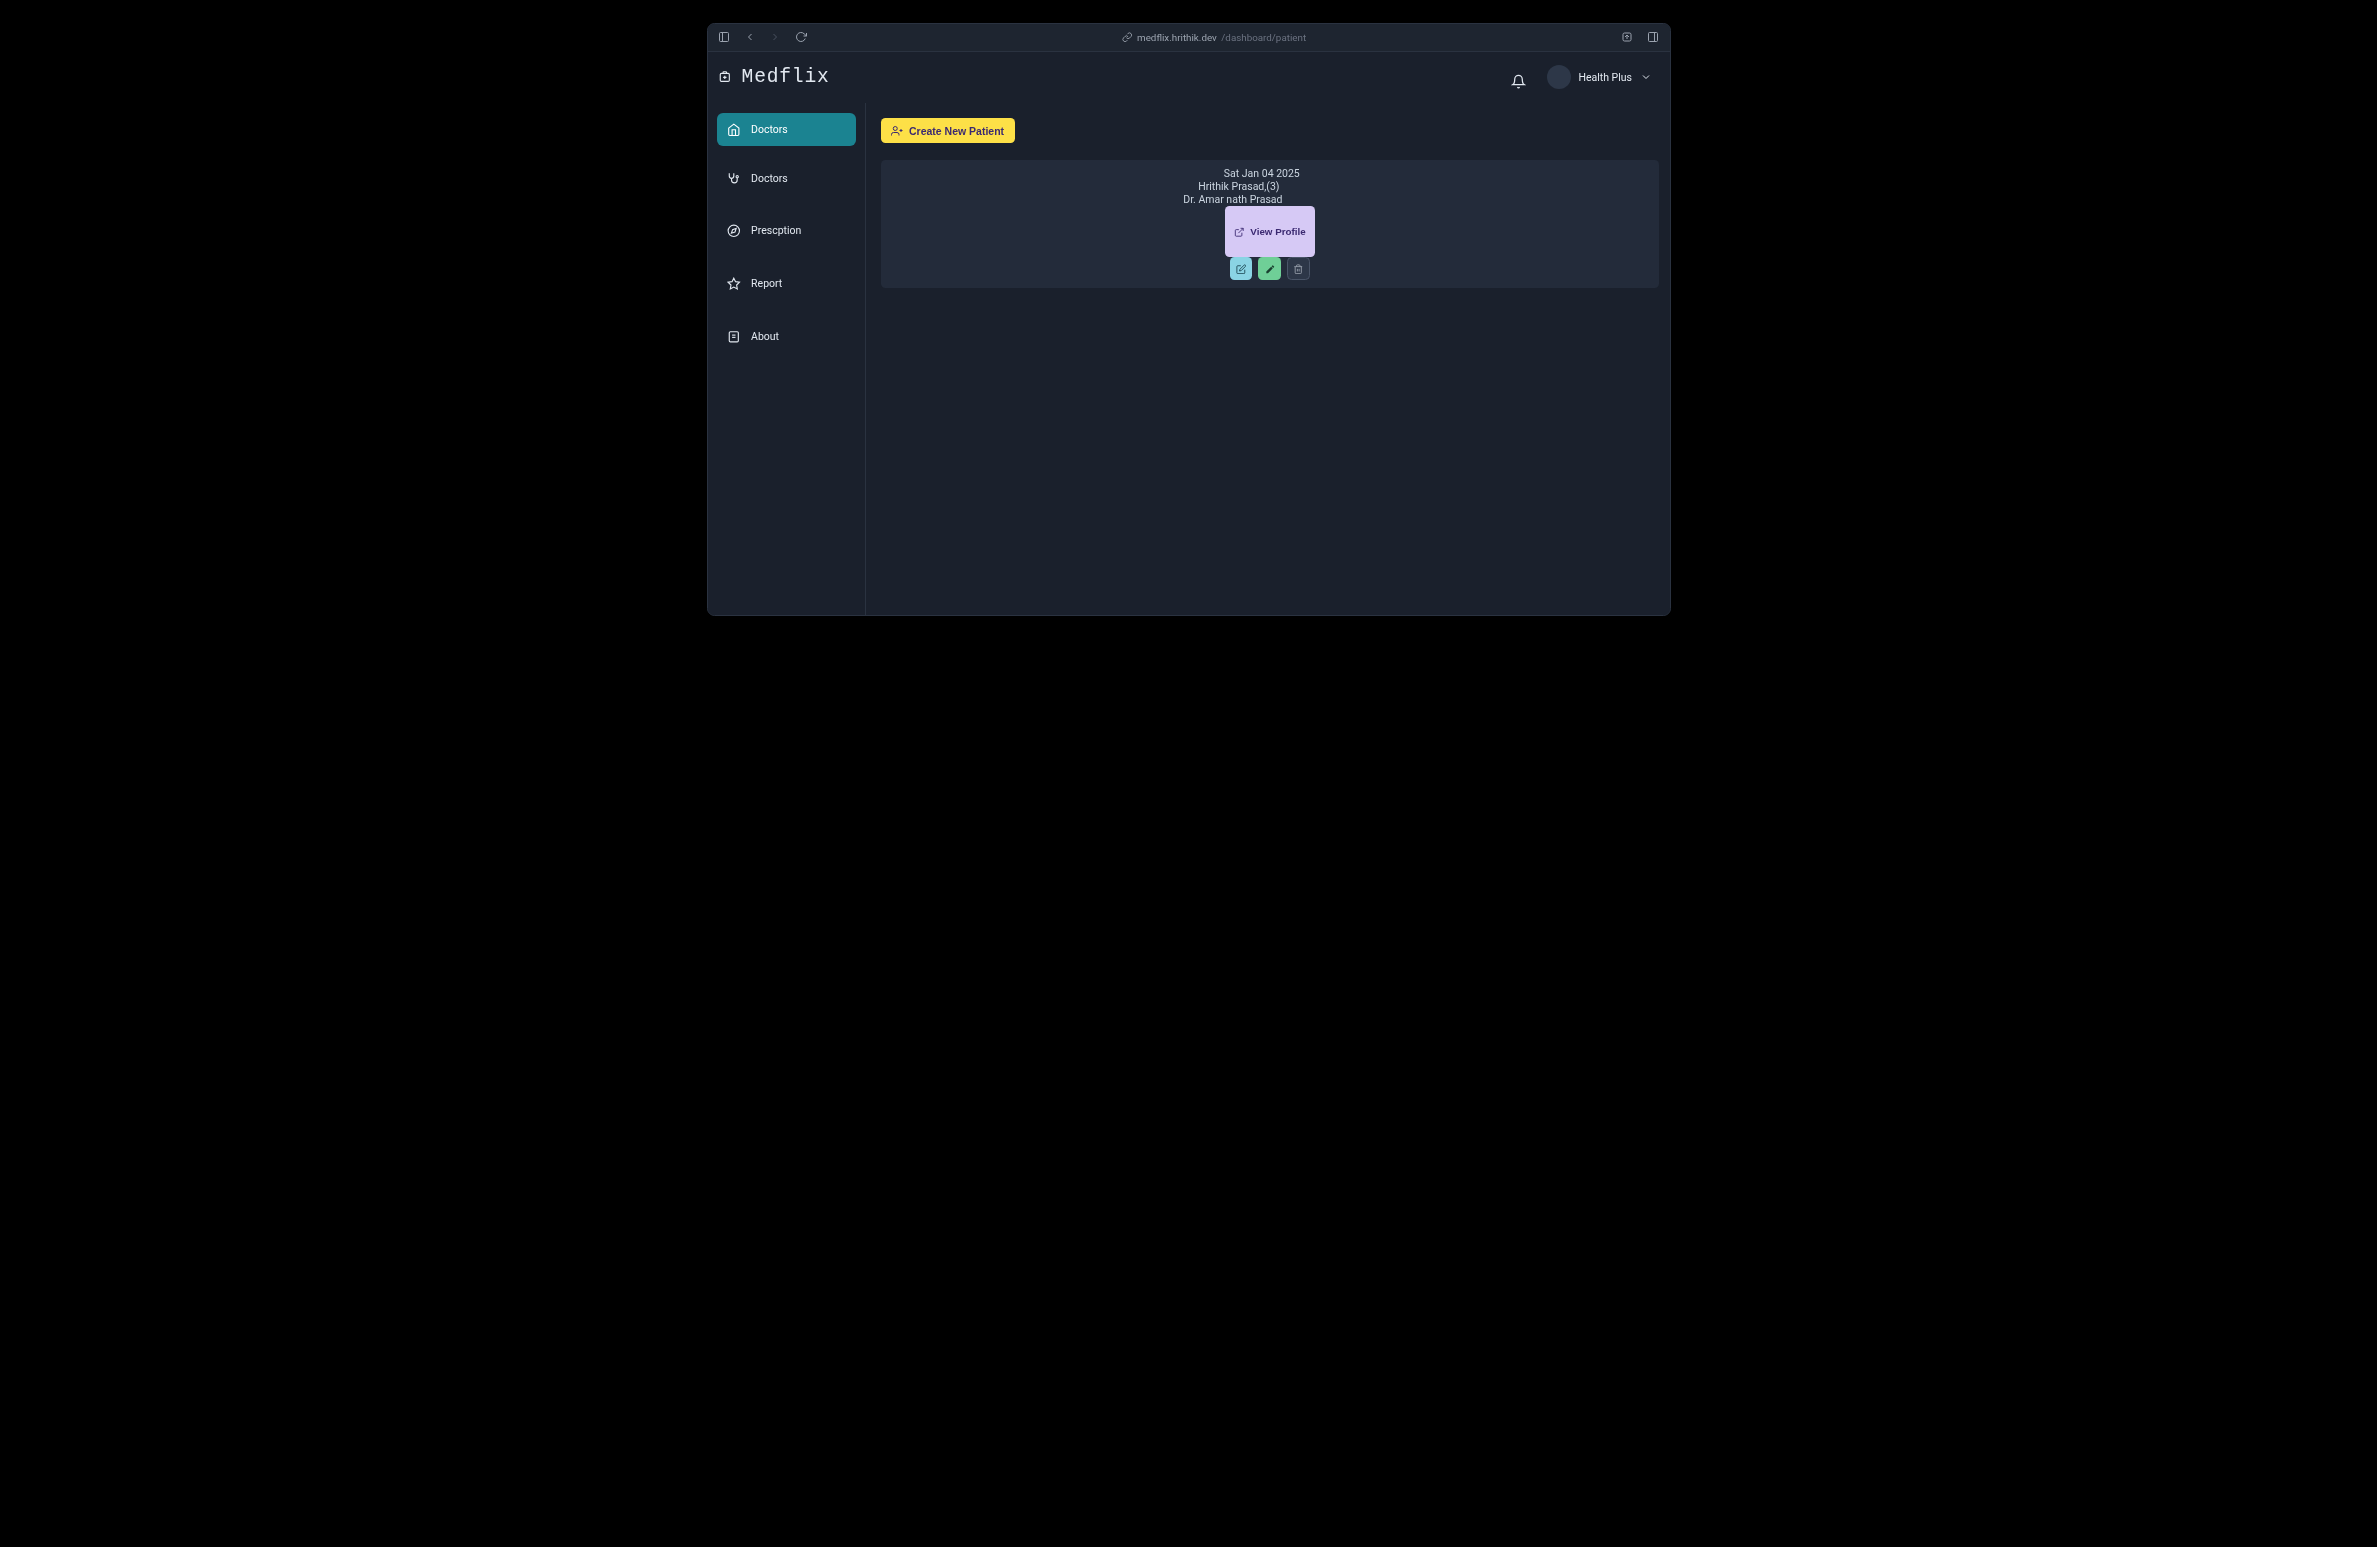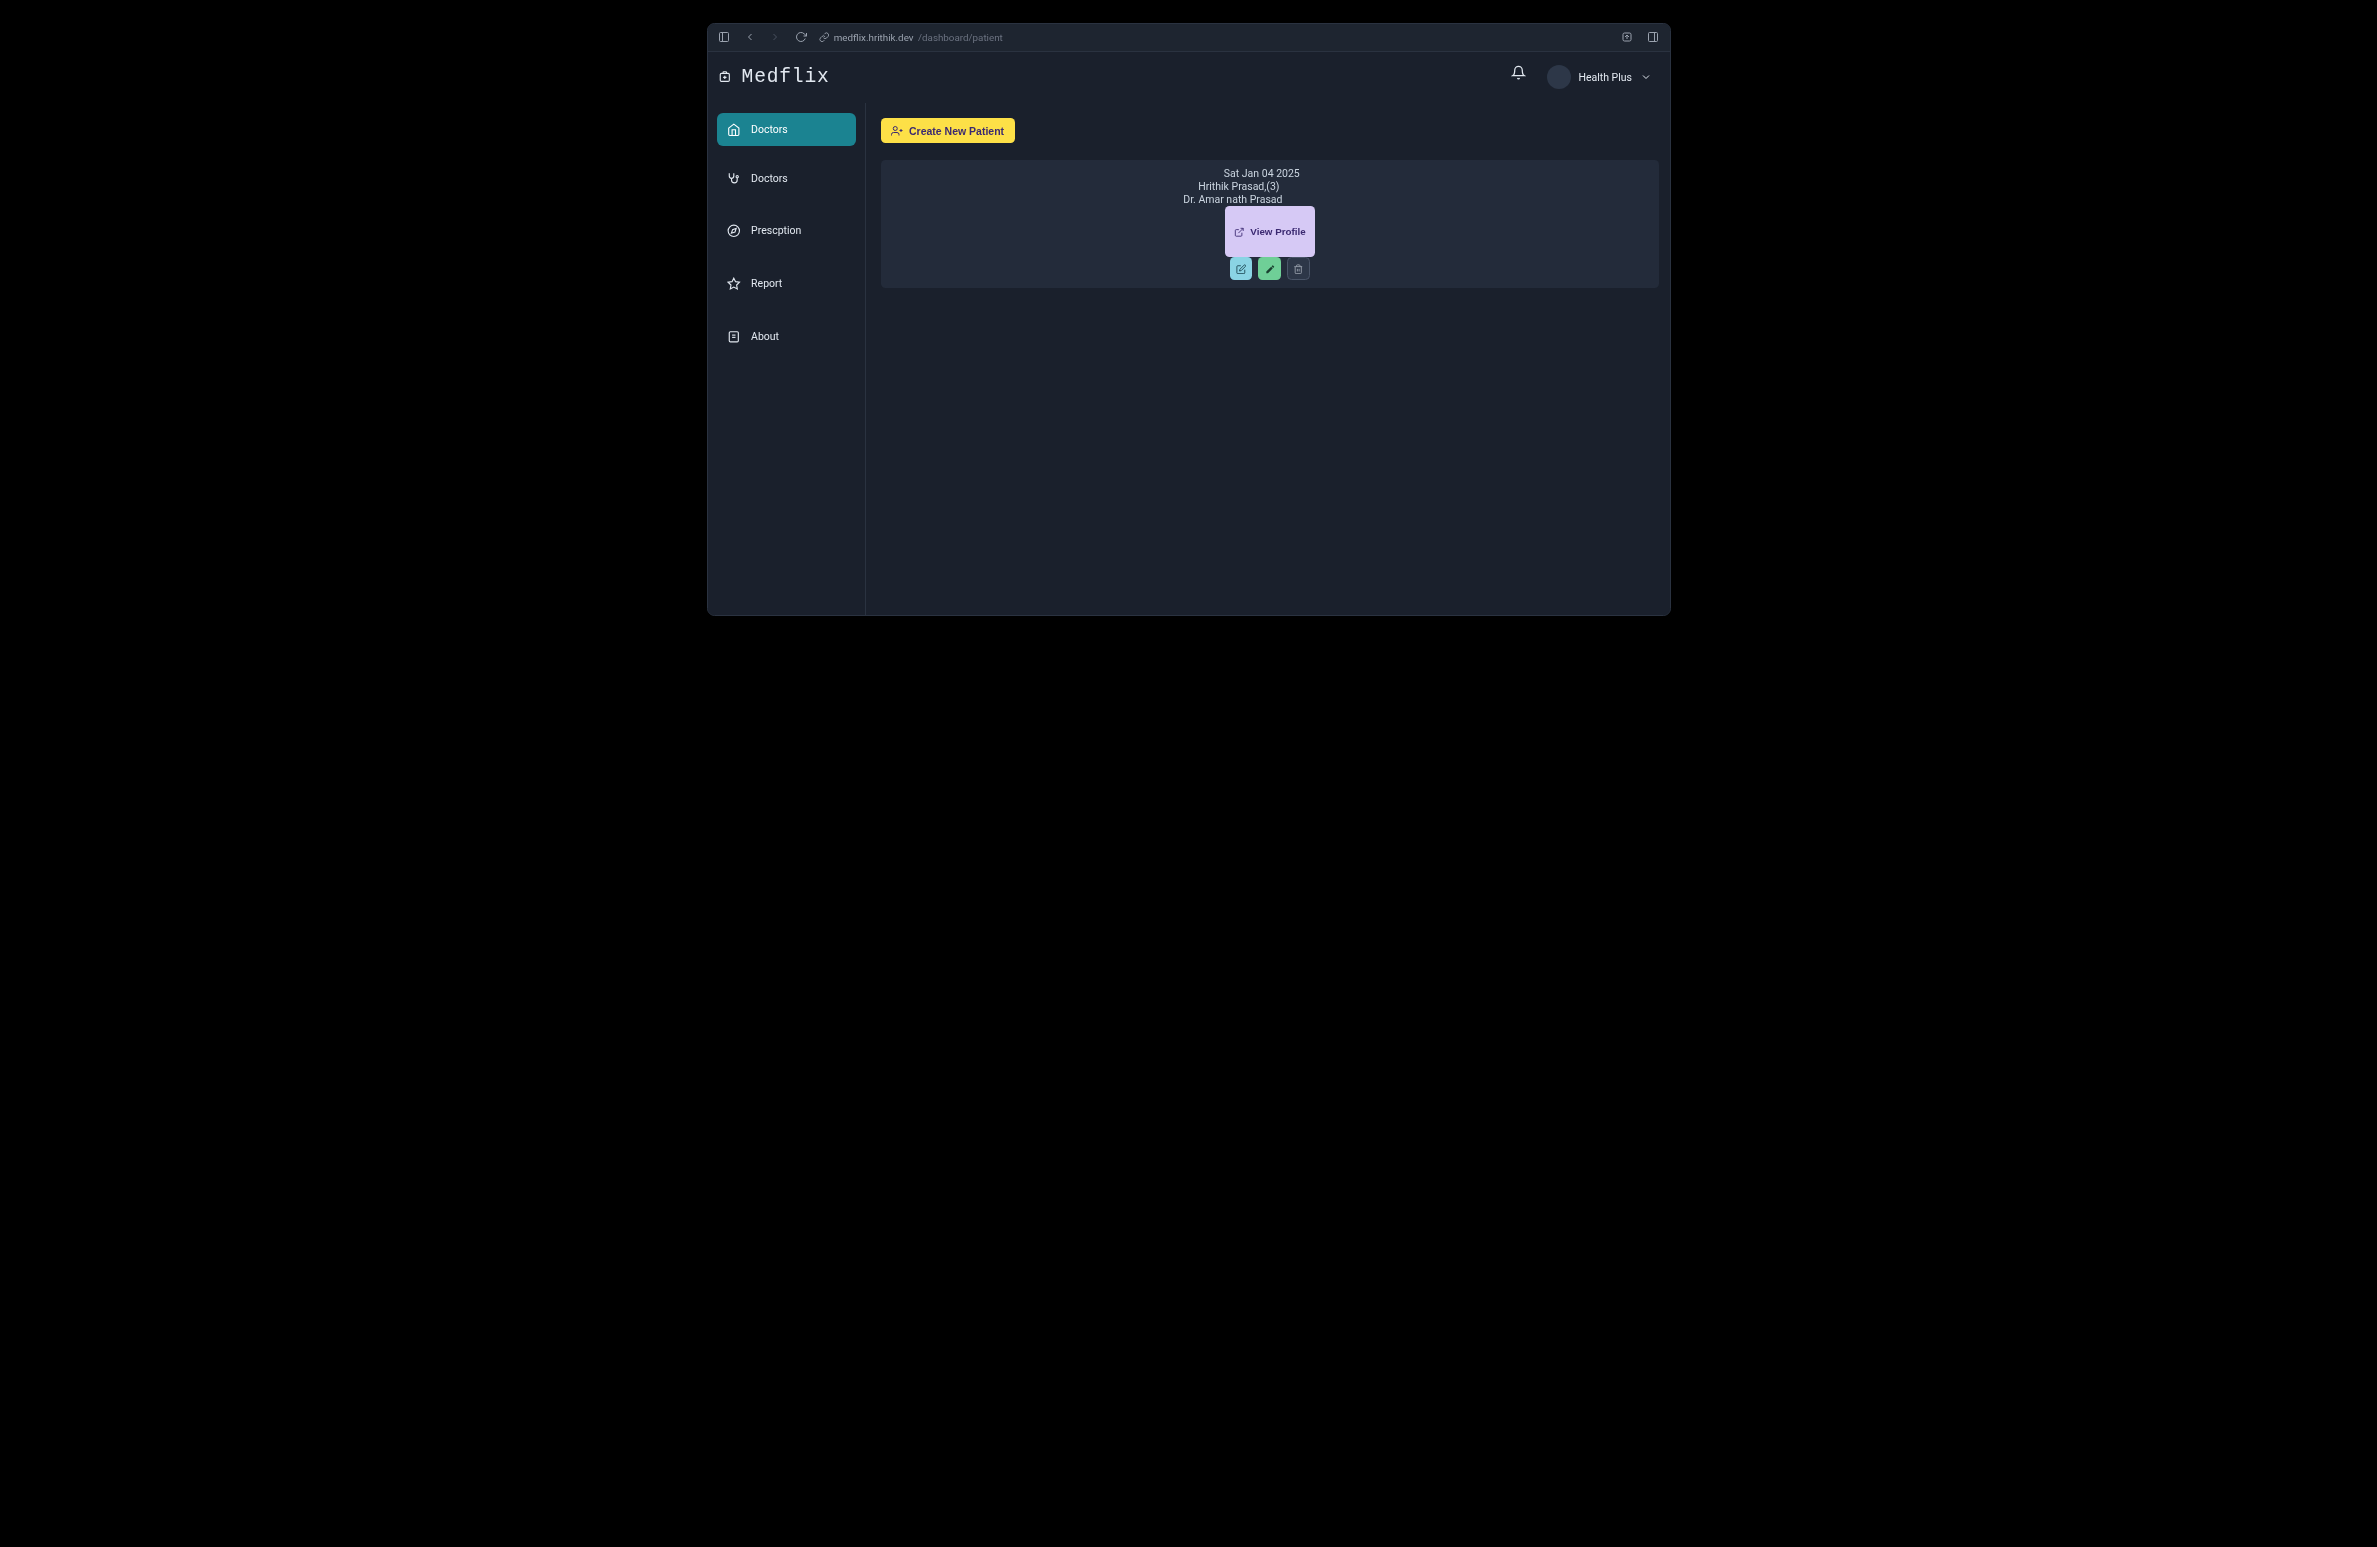--- a/index.html
+++ b/index.html
@@ -52,20 +52,21 @@
       cursor: pointer;
     }
 
     .toolbar-icon.disabled {
       color: #4a5260;
     }
 
     .url-bar {
       flex: 1;
       display: flex;
+      justify-content: center;
       align-items: center;
       gap: 4.5px;
       color: #9ba3af;
       font-size: 9.8px;
     }
 
     .url-path {
       color: #6b7280;
     }
 
@@ -100,21 +101,21 @@
     .logo-icon {
       width: 13.6px;
       height: 13.6px;
       display: flex;
       align-items: center;
       justify-content: center;
     }
 
     .header-right {
       display: flex;
-      align-items: flex-start;
+      align-items: flex-end;
       gap: 21px;
     }
 
     .bell-icon {
       width: 15px;
       height: 15px;
       color: #e2e8f0;
       cursor: pointer;
     }
 

